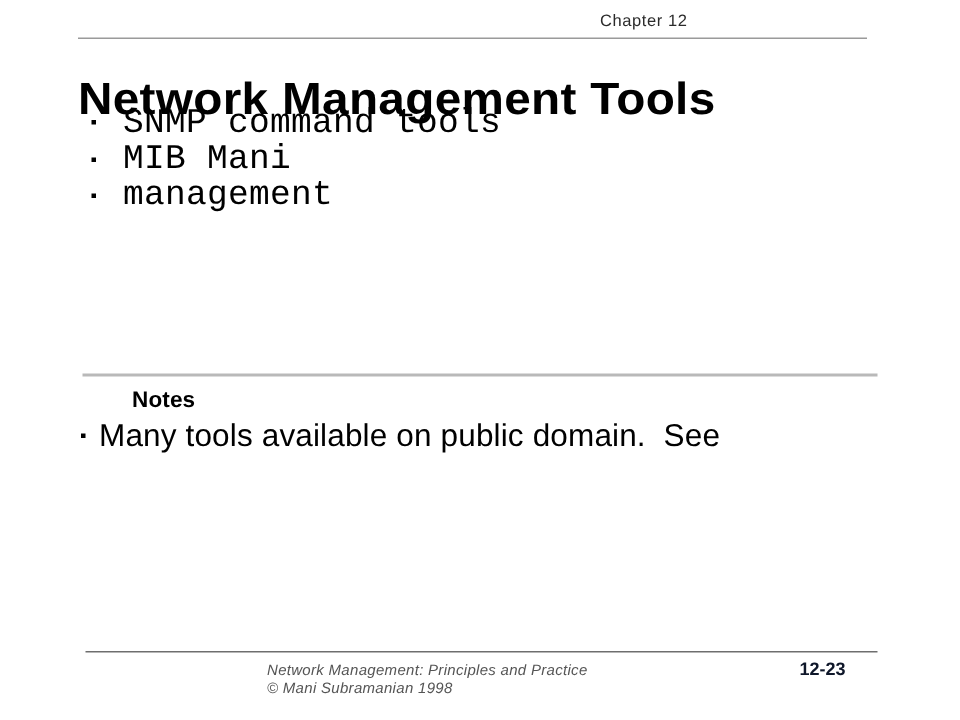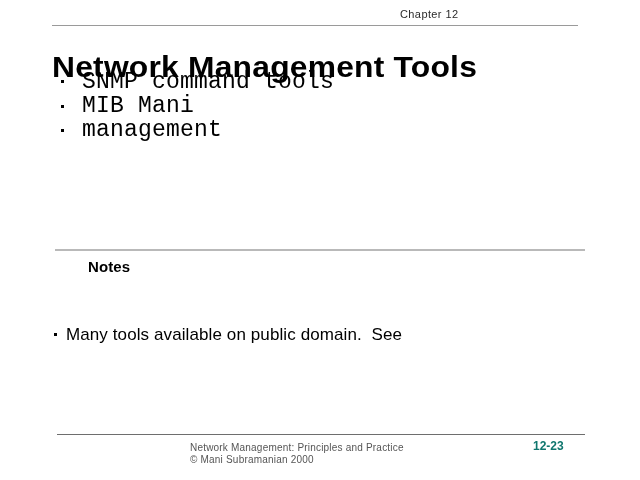--- a/index.html
+++ b/index.html
@@ -108,24 +108,23 @@
   }
   .notes-body {
     position: absolute;
     left: 54px;
     top: 280px;
     width: 520px;
   }
   .notes-row {
     position: relative;
     padding-left: 12px;
-    font-size: 17px;
+    font-size: 21px;
     line-height: 22px;
     letter-spacing: 0.1px;
-    margin-top: 44px;
   }
   .notes-row .dot {
     position: absolute;
     left: 0px;
     top: 9px;
     width: 3px;
     height: 3px;
     background: #000;
   }
   .notes-line {
@@ -137,36 +136,37 @@
   .rule-footer {
     position: absolute;
     left: 57px;
     top: 434px;
     width: 528px;
     height: 1px;
     background: #6e6e6e;
   }
   .footer-credit {
     position: absolute;
-    left: 190px;
+    left: 178px;
     top: 442px;
     font-size: 10px;
     line-height: 11.5px;
     color: #555555;
     letter-spacing: 0.2px;
     white-space: nowrap;
+    font-style: italic;
   }
   .slide-number {
     position: absolute;
     left: 533px;
     top: 439px;
     font-size: 12px;
     font-weight: bold;
     letter-spacing: 0px;
-    color: #0f766e;
+    color: #0f172a;
     white-space: nowrap;
   }
 </style>
 </head>
 <body>
 
 <div class="slide">
 
   <div class="chapter-label">Chapter 12</div>
 
@@ -197,18 +197,18 @@
     <div class="notes-row">
       <span class="dot"></span>
       <span class="notes-line">Many tools available on public domain.  See</span>
     </div>
   </div>
 
   <div class="rule-footer"></div>
 
   <div class="footer-credit">
     <div>Network Management: Principles and Practice</div>
-    <div>©  Mani Subramanian  2000</div>
+    <div>©  Mani Subramanian  1998</div>
   </div>
 
   <div class="slide-number">12-23</div>
 
 </div>
 
 </body></html>

